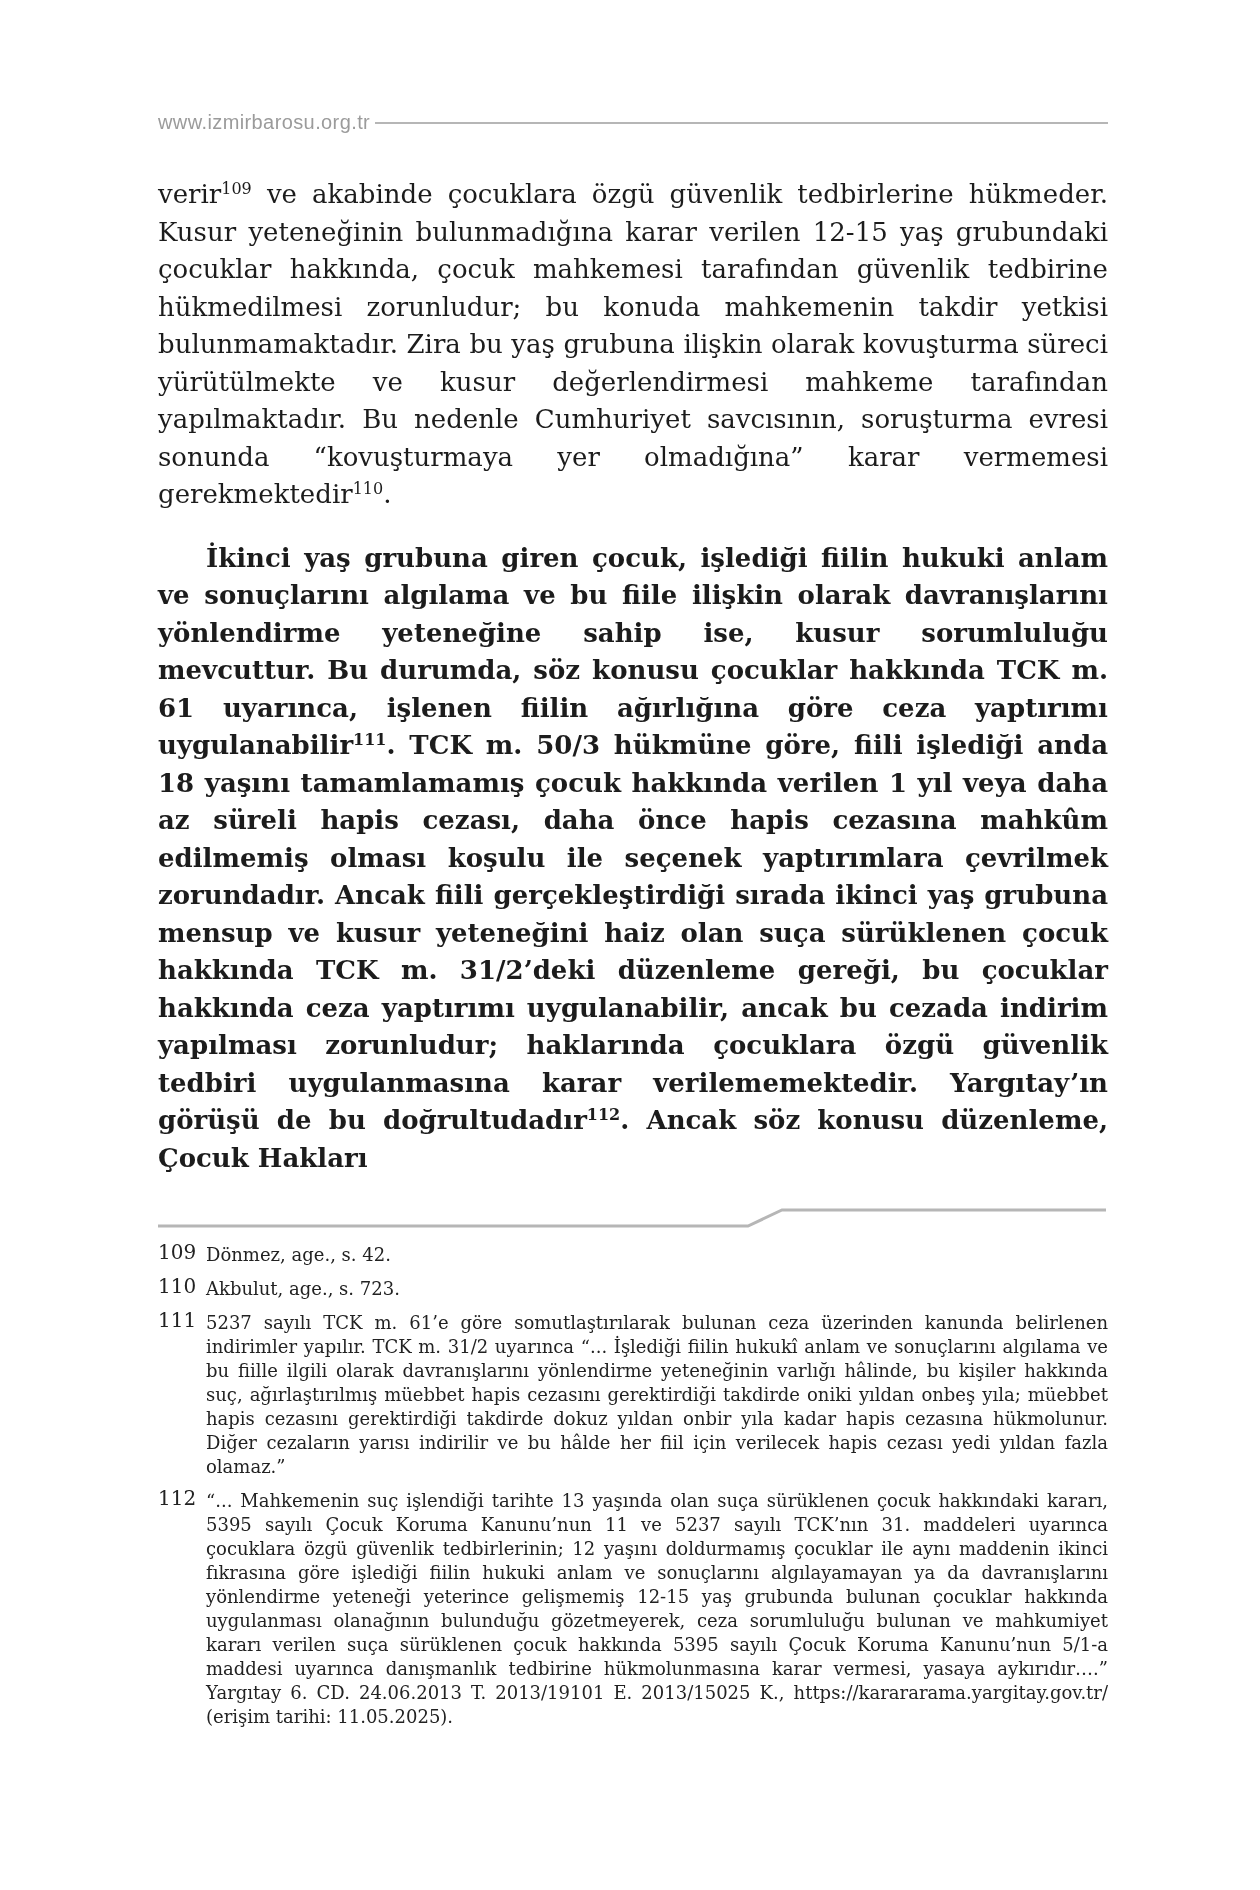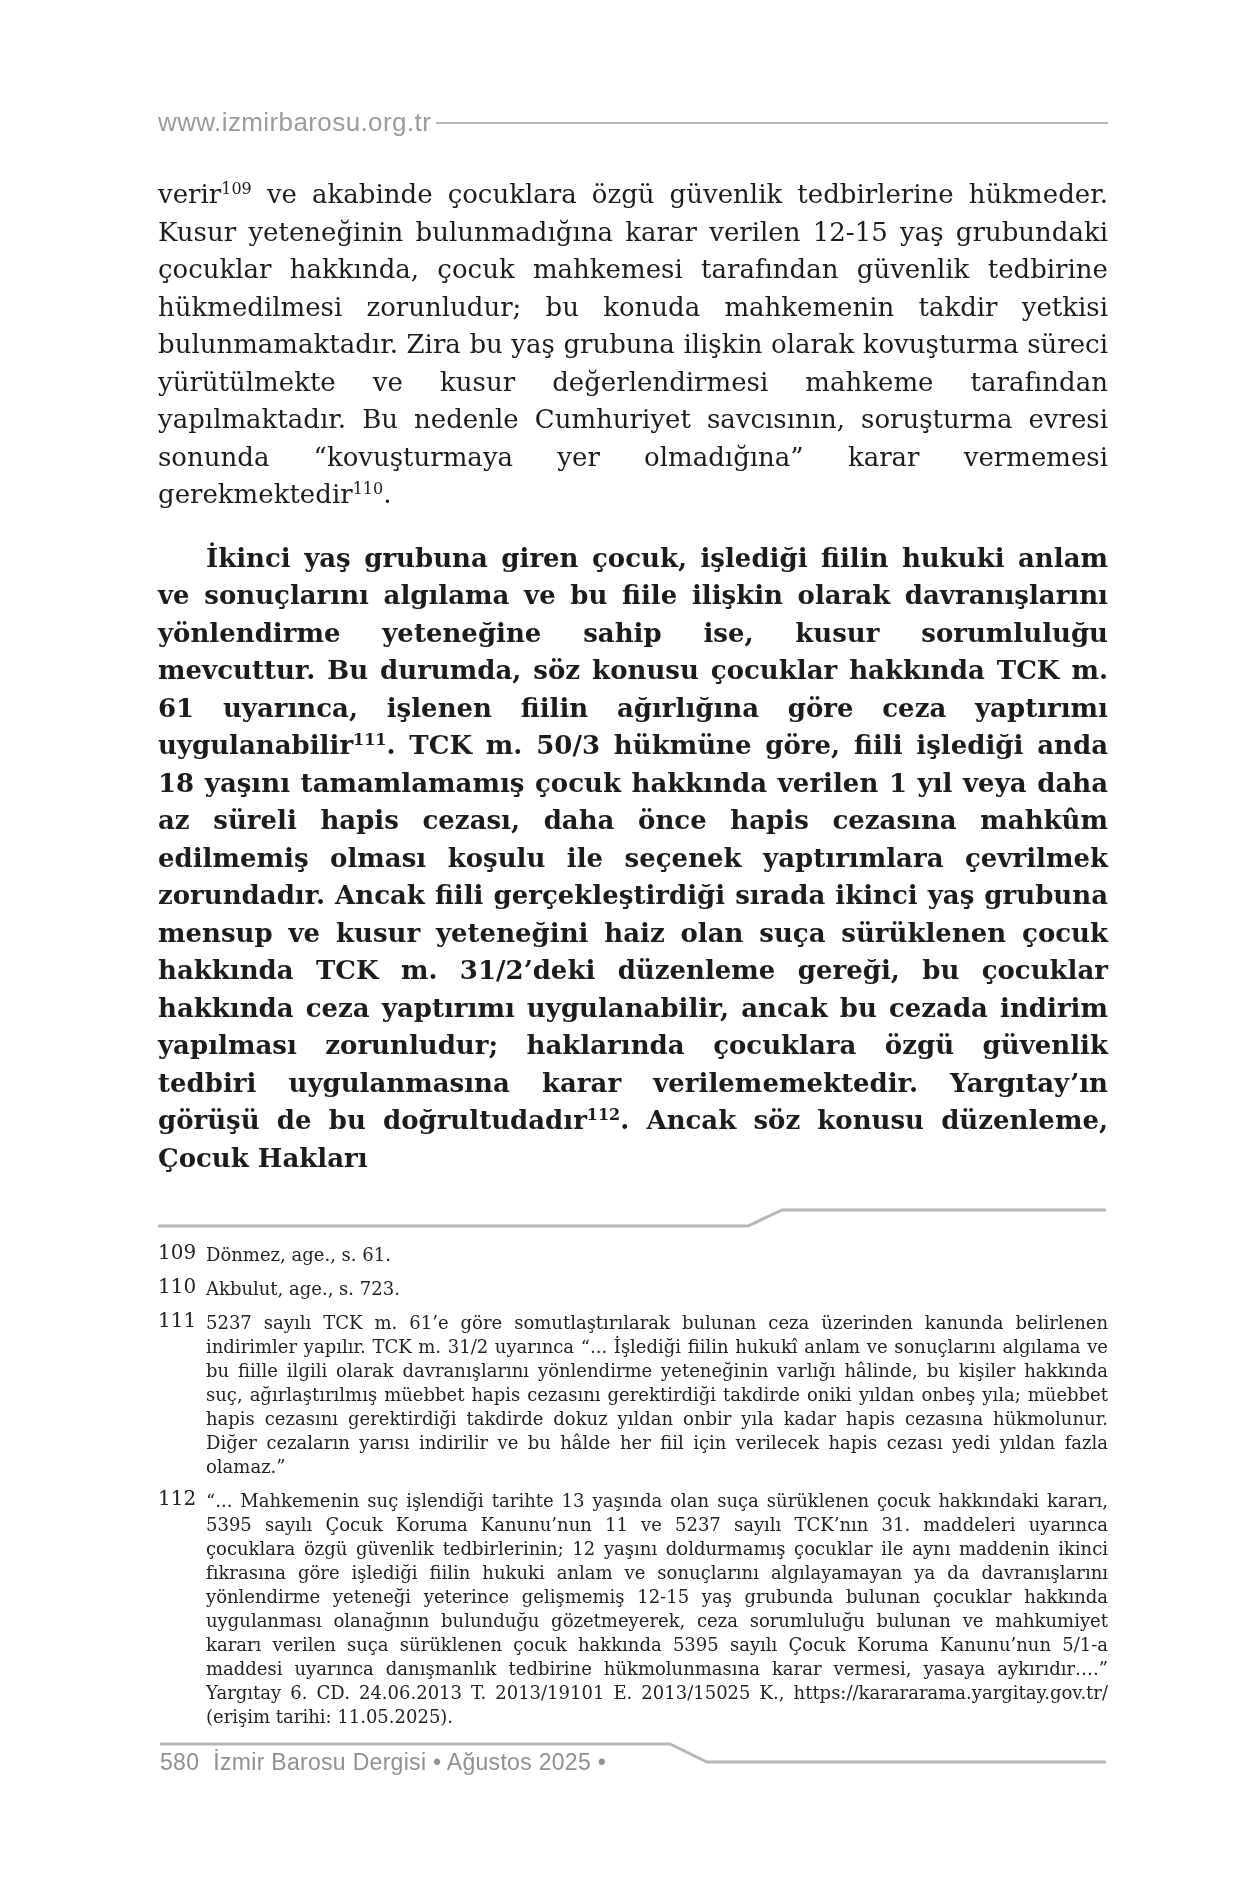--- a/index.html
+++ b/index.html
@@ -15,21 +15,21 @@
     padding: 108px 152px 0 158px;
     font-family: "DejaVu Serif", serif;
     color: #1c1c1c;
   }
 
   
   .header {
     display: flex;
     align-items: center;
     font-family: "Liberation Sans", sans-serif;
-    font-size: 26px;
+    font-size: 20px;
     letter-spacing: 0.4px;
     color: #9b9b9b;
     height: 28px;
   }
   .header .rule {
     flex: 1;
     border-top: 2px solid #b6b6b6;
     margin-left: 5px;
     transform: translateY(1px);
   }
@@ -112,42 +112,34 @@
   <div class="divider">
     <svg width="950" height="22" viewBox="0 0 950 22">
       <polyline points="0,19 590,19 624,3 948,3" fill="none" stroke="#b6b6b6" stroke-width="3"></polyline>
     </svg>
   </div>
 
   <div class="footnotes">
 
     <div class="fn">
       <span class="fn-num">109</span>
-      <span class="fn-body">Dönmez, age., s. 61.</span>
+      <span class="fn-body">Dönmez, age., s. 42.</span>
     </div>
 
     <div class="fn">
       <span class="fn-num">110</span>
       <span class="fn-body">Akbulut, age., s. 723.</span>
     </div>
 
     <div class="fn">
       <span class="fn-num">111</span>
       <span class="fn-body"><span>5237 sayılı TCK m. 61’e göre somutlaştırılarak bulunan ceza üzerinden kanunda belirlenen indirimler yapılır. TCK m. 31/2 uyarınca “... </span><span class="fn-italic">İşlediği fiilin hukukî anlam ve sonuçlarını algılama ve bu fiille ilgili olarak davranışlarını yönlendirme yeteneğinin varlığı hâlinde, bu kişiler hakkında suç, ağırlaştırılmış müebbet hapis cezasını gerektirdiği takdirde oniki yıldan onbeş yıla; müebbet hapis cezasını gerektirdiği takdirde dokuz yıldan onbir yıla kadar hapis cezasına hükmolunur. Diğer cezaların yarısı indirilir ve bu hâlde her fiil için verilecek hapis cezası yedi yıldan fazla olamaz.”</span></span>
     </div>
 
     <div class="fn">
       <span class="fn-num">112</span>
       <span class="fn-body"><span class="fn-italic">“... Mahkemenin suç işlendiği tarihte 13 yaşında olan suça sürüklenen çocuk hakkındaki kararı, 5395 sayılı Çocuk Koruma Kanunu’nun 11 ve 5237 sayılı TCK’nın 31. maddeleri uyarınca çocuklara özgü güvenlik tedbirlerinin; 12 yaşını doldurmamış çocuklar ile aynı maddenin ikinci fıkrasına göre işlediği fiilin hukuki anlam ve sonuçlarını algılayamayan ya da davranışlarını yönlendirme yeteneği yeterince gelişmemiş 12-15 yaş grubunda bulunan çocuklar hakkında uygulanması olanağının bulunduğu gözetmeyerek, ceza sorumluluğu bulunan ve mahkumiyet kararı verilen suça sürüklenen çocuk hakkında 5395 sayılı Çocuk Koruma Kanunu’nun 5/1-a maddesi uyarınca danışmanlık tedbirine hükmolunmasına karar vermesi, yasaya aykırıdır….”</span><span> Yargıtay 6. CD. 24.06.2013 T. 2013/19101 E. 2013/15025 K., https://karararama.yargitay.gov.tr/ (erişim tarihi: 11.05.2025).</span></span>
     </div>
 
   </div>
 
-  <div class="footer">
-    <svg width="950" height="24" viewBox="0 0 950 24">
-      <polyline points="2,3 512,3 549,21 948,21" fill="none" stroke="#b6b6b6" stroke-width="3"></polyline>
-    </svg>
-    <div class="footer-text">
-      <span class="page-num">580</span><span>İzmir Barosu Dergisi • Ağustos 2025 •</span>
-    </div>
-  </div>
 
 </div>
 
 </body></html>

